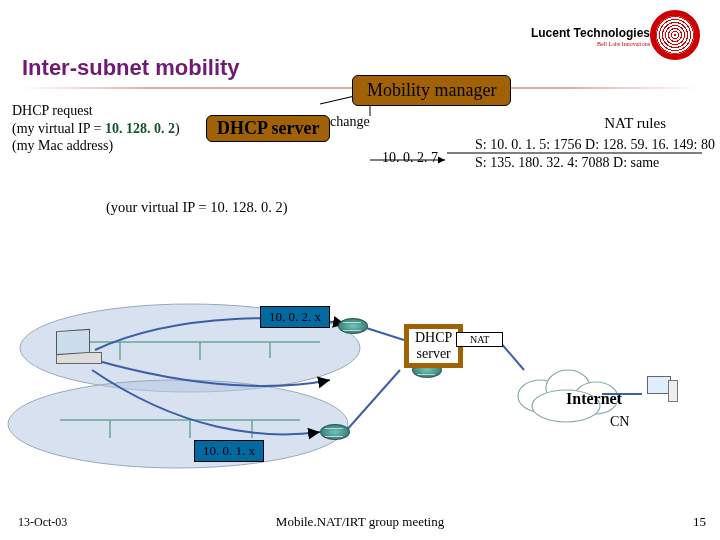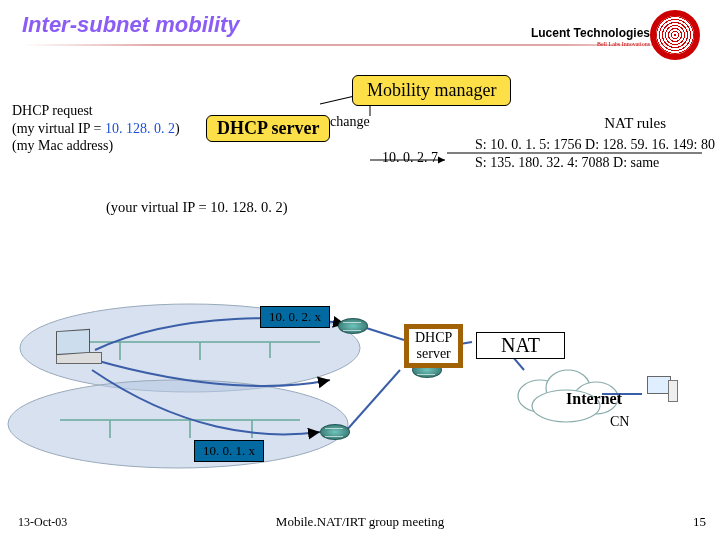--- a/index.html
+++ b/index.html
@@ -8,24 +8,24 @@
     font-family: Georgia, 'Times New Roman', serif;
     width: 720px;
     height: 540px;
     position: relative;
     background: #fff;
     overflow: hidden;
   }
   .title {
     font-family: Verdana, Arial, sans-serif;
     font-weight: bold;
-    font-style: italic;
     font-size: 22px;
     padding: 12px 0 0 22px;
-    color: #8b5cf6;
+    color: #701a75;
+    margin-top: 43px;
   }
   .logo-area {
     position: absolute;
     top: 10px;
     right: 20px;
     display: flex;
     align-items: center;
   }
   .logo-text {
     font-family: Arial, sans-serif;
@@ -48,37 +48,37 @@
     background: repeating-radial-gradient(circle, #c00 0 1px, transparent 1px 3px);
     background-clip: padding-box;
   }
   .hr-line {
     margin: 6px 22px 0 22px;
     height: 2px;
     background: linear-gradient(to right, rgba(170,0,0,0) 0%, rgba(170,0,0,0.35) 20%, rgba(170,0,0,0.35) 80%, rgba(170,0,0,0) 100%);
   }
   .box {
     position: absolute;
-    background: #fde047;
+    background: #a16207;
     border: 1.5px solid #000;
     padding: 2px 10px;
     font-family: Georgia, serif;
     text-align: center;
     white-space: nowrap;
   }
   .mobility-box { top: 75px; left: 352px; font-size: 18px; border-radius: 6px; padding: 4px 14px; }
   .dhcp-box { top: 115px; left: 206px; font-size: 18px; border-radius: 6px; padding: 2px 10px; font-weight: bold;}
   .dhcp-req {
     position: absolute;
     top: 102px;
     left: 12px;
     font-size: 14px;
     line-height: 1.25;
   }
-  .red { color: #1d4ed8; font-weight: normal; }
+  .red { color: #14532d; font-weight: bold; }
   .change-label { position: absolute; top: 114px; left: 330px; font-size: 14px; }
   .nat-rules { position: absolute; top: 115px; right: 54px; font-size: 15px; }
   .nat-lines { position: absolute; top: 136px; left: 447px; font-size: 14px; line-height: 1.25; white-space: nowrap; margin-left: 28px; }
   .ip-addr { position: absolute; top: 150px; left: 382px; font-size: 14px; }
   .dhcp-resp {
     position: absolute;
     top: 198px;
     left: 106px;
     font-size: 14.5px;
     line-height: 1.25;
@@ -99,25 +99,25 @@
     background: #fff;
     border: 5px solid #a16207;
     font-size: 14px;
     padding: 1px 6px;
     text-align: center;
     line-height: 1.15;
   }
   .nat-box {
     position: absolute;
     top: 332px;
-    left: 476px;
+    left: 456px;
     background: #fff;
     border: 1px solid #000;
-    font-size: 20px;
-    padding: 1px 24px;
+    font-size: 10px;
+    padding: 1px 13px;
   }
   .internet-label {
     position: absolute;
     top: 390px;
     left: 546px;
     font-size: 16px;
     font-weight: bold;
     margin-left: 20px;
   }
   .cn-label {

